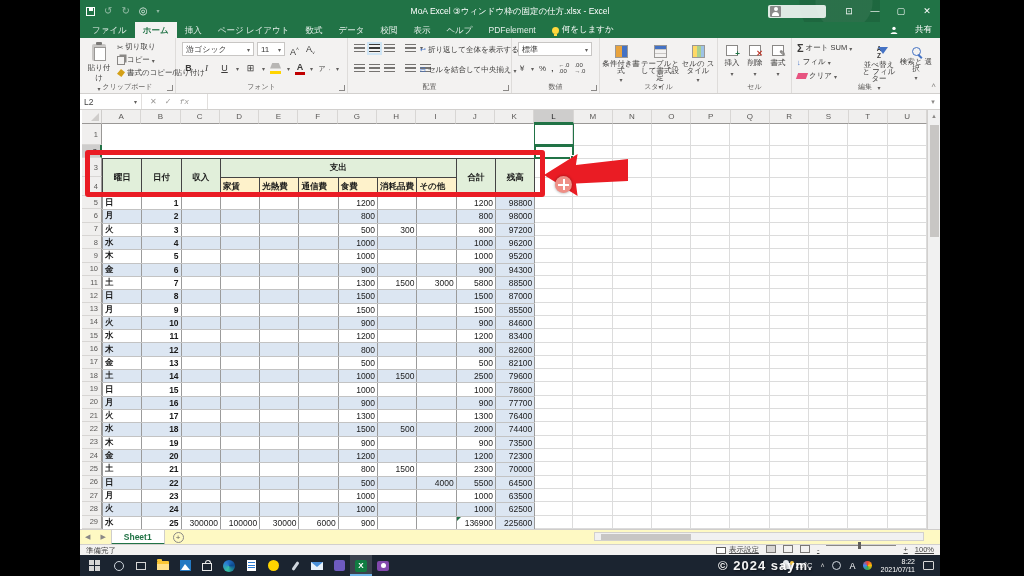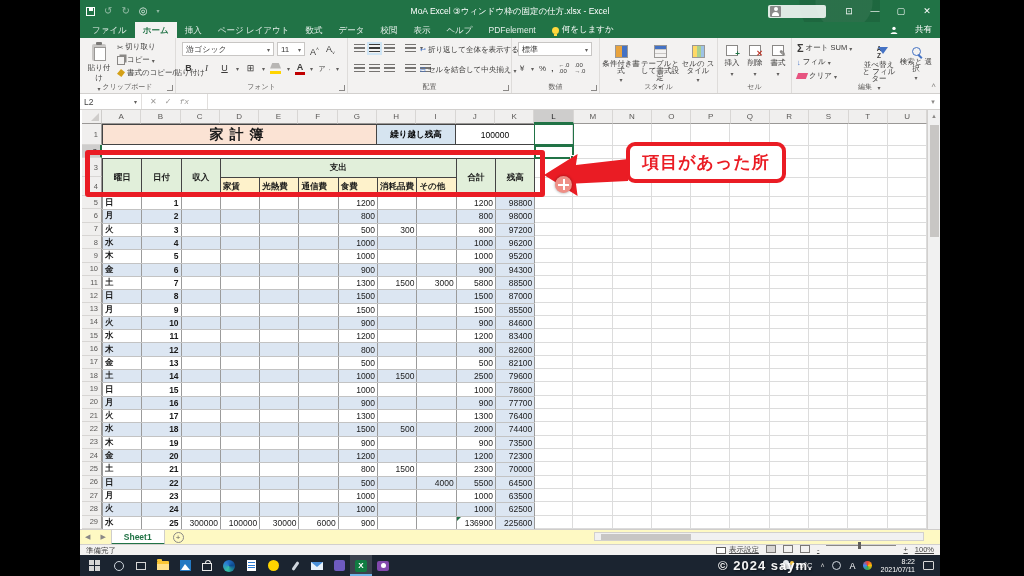--- a/index.html
+++ b/index.html
@@ -270,21 +270,21 @@
               <span style="width:8px;height:8px;background:#d4a017;clip-path:polygon(0 60%,50% 0,100% 40%,55% 100%)"></span>
               <span>書式のコピー/貼り付け</span>
             </span>
         </div>
         <span class="glabel">クリップボード</span>
         <span class="launch"></span>
       </div>
 
       <div class="rgroup" style="left:96px;width:172px">
         <div style="position:absolute;left:6px;top:4px;display:flex;gap:3px;align-items:center">
-          <span class="fontbox" style="width:92px">
+          <span class="fontbox" style="width:72px">
               <span>游ゴシック</span>
               <span class="dd">▾</span>
             </span>
           <span class="fontbox" style="width:28px">
               <span>11</span>
               <span class="dd">▾</span>
             </span>
           <span class="ibox">A<sup style="font-size:5px">˄</sup></span>
           <span class="ibox">A<sub style="font-size:5px">˅</sub></span>
         </div>
@@ -506,25 +506,20 @@
           <div class="rowhdr" style="height: 13.32px;">22</div>
           <div class="rowhdr" style="height: 13.32px;">23</div>
           <div class="rowhdr" style="height: 13.32px;">24</div>
           <div class="rowhdr" style="height: 13.32px;">25</div>
           <div class="rowhdr" style="height: 13.32px;">26</div>
           <div class="rowhdr" style="height: 13.32px;">27</div>
           <div class="rowhdr" style="height: 13.32px;">28</div>
           <div class="rowhdr" style="height: 13.32px;">29</div>
         </div>
 
-      <div class="titlerow">
-        <span class="trcell t-title">家計簿</span>
-        <span class="trcell t-carry">繰り越し残高</span>
-        <span class="trcell t-cval">100000</span>
-      </div>
 
       <table class="budget">
         <colgroup>
             <col style="width: 39.3px;">
             <col style="width: 39.3px;">
             <col style="width: 39.3px;">
             <col style="width: 39.3px;">
             <col style="width: 39.3px;">
             <col style="width: 39.3px;">
             <col style="width: 39.3px;">
@@ -885,21 +880,20 @@
           <span class="fillh"></span>
         </div>
 
       <div class="vsb">
         <div class="arr">▲</div>
         <div class="thumb"></div>
       </div>
 
       <div class="redbox"></div>
       <div class="arrow"></div>
-      <div class="alabel">項目があった所</div>
       <div class="pcur"></div>
     </div>
 
     <div class="stabs">
       <span class="nav">◀</span>
       <span class="nav">▶</span>
       <span class="stab">Sheet1</span>
       <span class="addsheet">+</span>
     </div>
     <div class="hsb">

